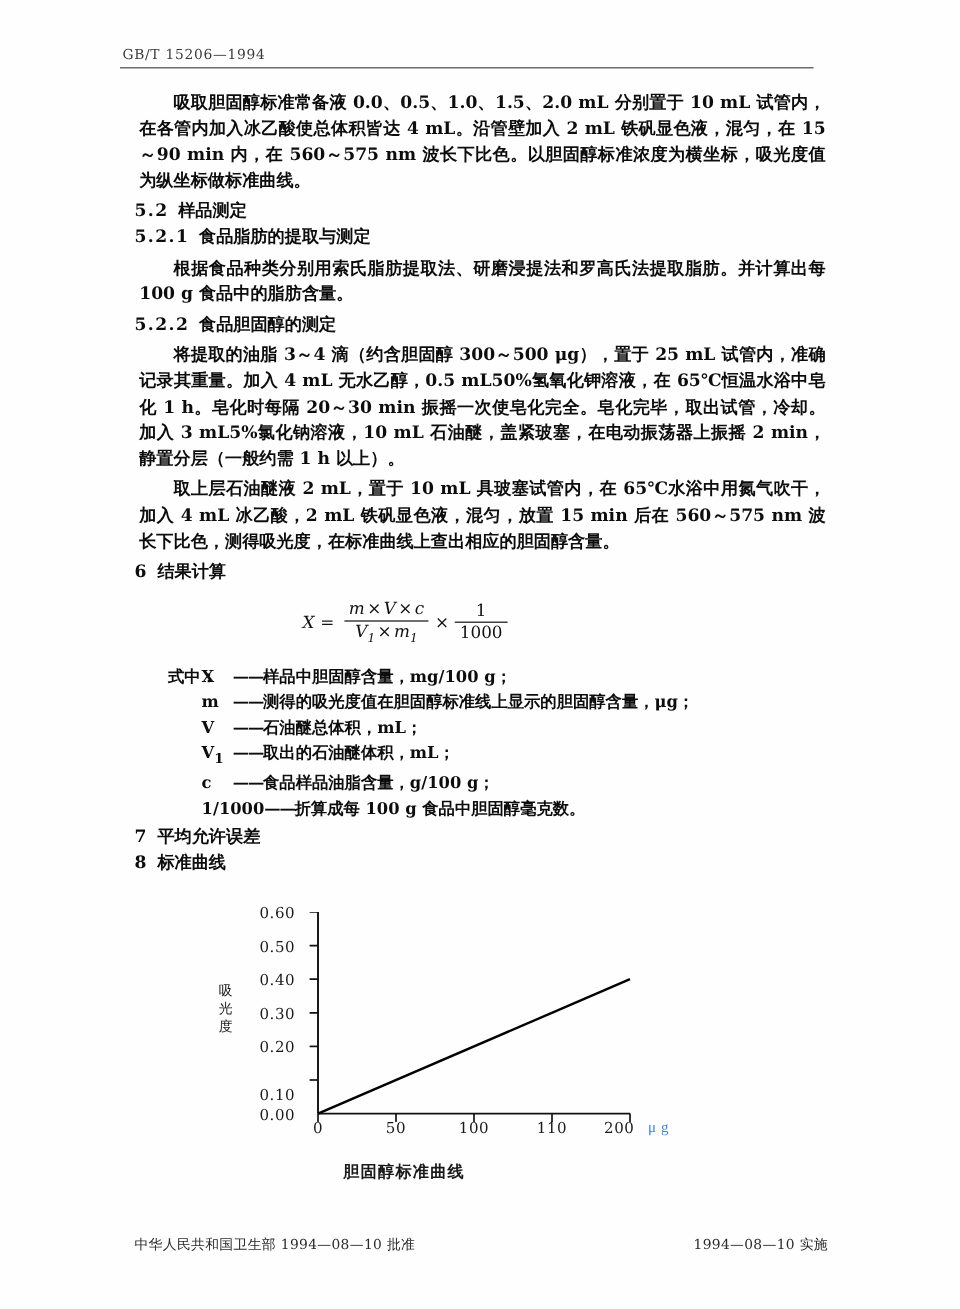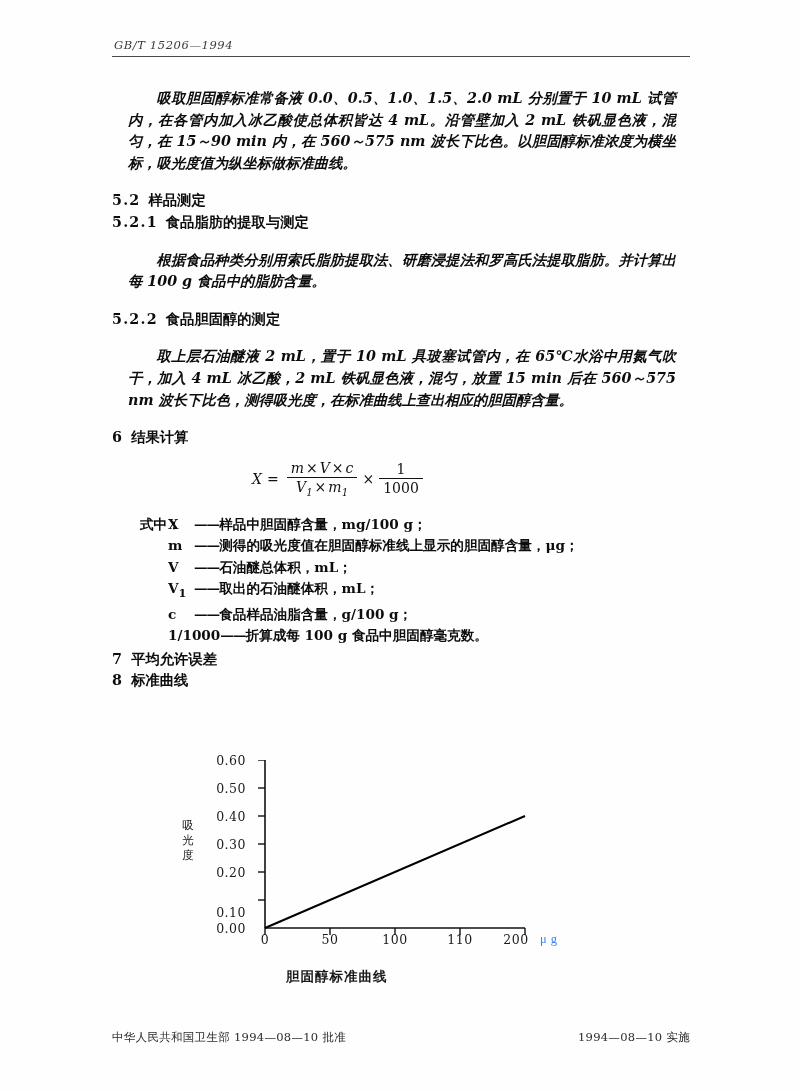--- a/index.html
+++ b/index.html
@@ -29,25 +29,24 @@
     letter-spacing: 1px;
     color: #d9dde4;
     opacity: 0.85;
     user-select: none;
     pointer-events: none;
     z-index: 0;
   }
   
   #header {
     position: absolute;
-    left: 112px;
+    left: 100px;
     top: 38px;
     width: 578px;
     z-index: 2;
-    font-style: italic;
   }
   #std-code {
     font-family: "DejaVu Serif", "Liberation Serif", serif;
     font-size: 11.5px;
     color: #3a3a3a;
     letter-spacing: 0.6px;
     padding-left: 2px;
   }
   #header-rule {
     margin-top: 4px;
@@ -60,24 +59,23 @@
     left: 112px;
     top: 72px;
     width: 580px;
     z-index: 2;
   }
   .para {
     font-size: 14.3px;
     line-height: 21.6px;
     text-align: justify;
     text-justify: inter-ideograph;
-    margin: 16px;
+    margin: 4px;
     color: #0d0d0d;
     font-weight: 600;
-    font-style: italic;
   }
   .para.indent {
     text-indent: 2em;
   }
   .clause {
     font-size: 14.3px;
     line-height: 21.6px;
     margin: 0;
     color: #0d0d0d;
     font-weight: 600;
@@ -268,20 +266,21 @@
     <div class="clause">
       <span class="num">5.2.1</span><span>食品脂肪的提取与测定</span>
     </div>
 
     <p class="para indent">根据食品种类分别用索氏脂肪提取法、研磨浸提法和罗高氏法提取脂肪。并计算出每 100 g 食品中的脂肪含量。</p>
 
     <div class="clause">
       <span class="num">5.2.2</span><span>食品胆固醇的测定</span>
     </div>
 
+    <p class="para indent">将提取的油脂 3～4 滴（约含胆固醇 300～500 μg），置于 25 mL 试管内，准确记录其重量。加入 4 mL 无水乙醇，0.5 mL50%氢氧化钾溶液，在 65℃恒温水浴中皂化 1 h。皂化时每隔 20～30 min 振摇一次使皂化完全。皂化完毕，取出试管，冷却。加入 3 mL5%氯化钠溶液，10 mL 石油醚，盖紧玻塞，在电动振荡器上振摇 2 min，静置分层（一般约需 1 h 以上）。</p>
 
     <p class="para indent">取上层石油醚液 2 mL，置于 10 mL 具玻塞试管内，在 65℃水浴中用氮气吹干，加入 4 mL 冰乙酸，2 mL 铁矾显色液，混匀，放置 15 min 后在 560～575 nm 波长下比色，测得吸光度，在标准曲线上查出相应的胆固醇含量。</p>
 
     <div class="clause">
       <span class="num">6</span><span>结果计算</span>
     </div>
 
     <div id="formula-block">
       <div id="formula">
         <span class="lhs">X</span>

